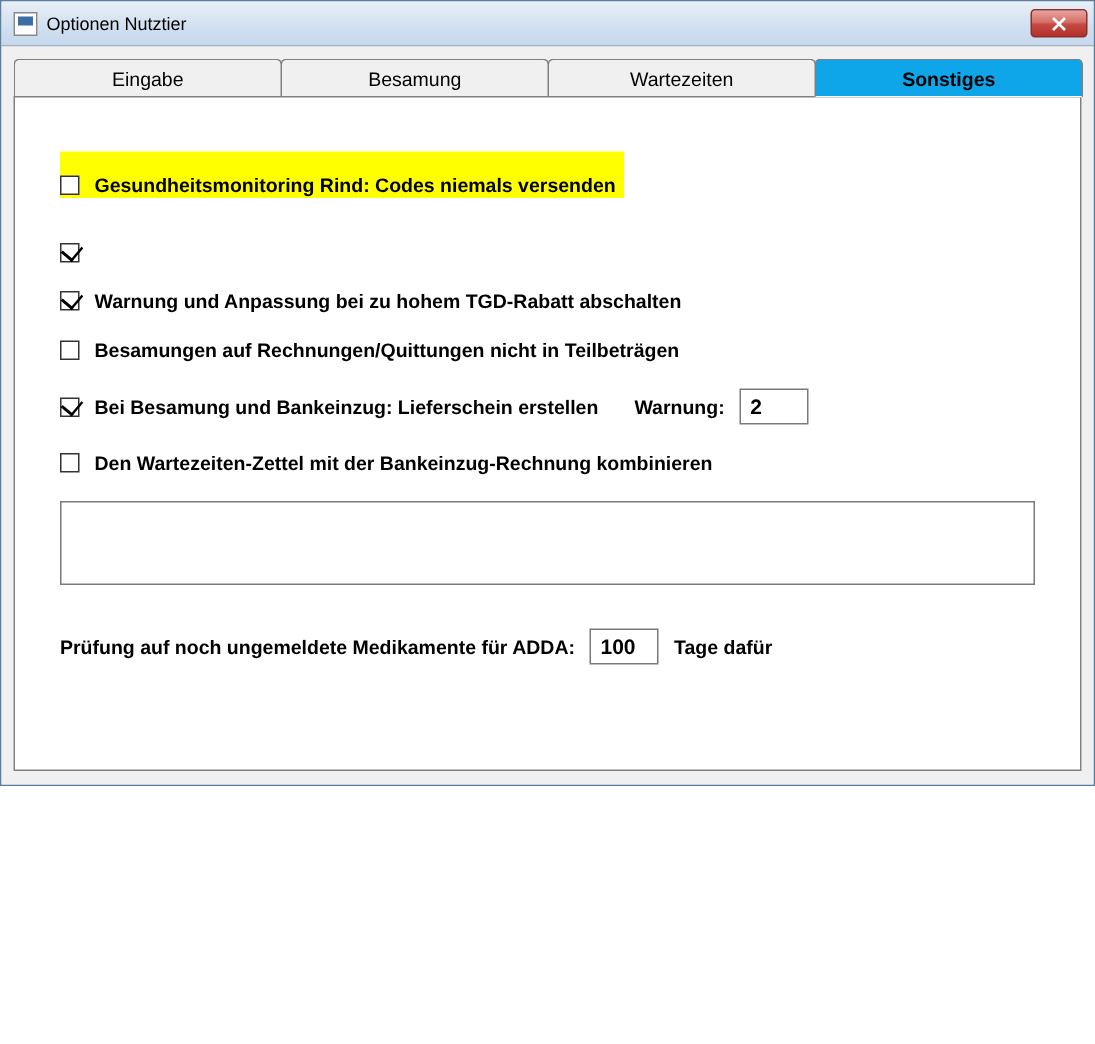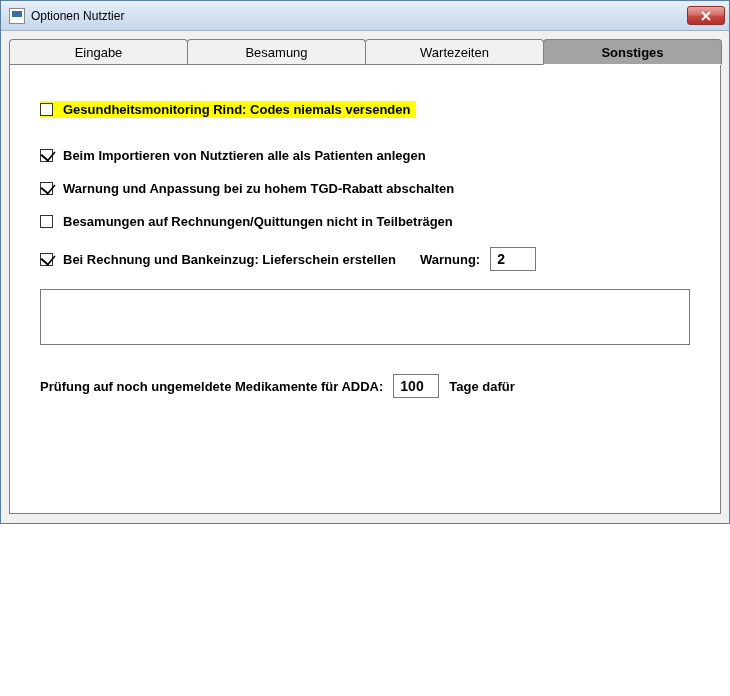--- a/index.html
+++ b/index.html
@@ -92,21 +92,21 @@
       background: #f0f0f0;
       border: 1px solid #808080;
       border-bottom: none;
       border-top-left-radius: 4px;
       border-top-right-radius: 4px;
       margin-right: -1px;
       cursor: pointer;
       position: relative;
     }
     .tab.active {
-      background: #a3a3a3;
+      background: #0ea5e9;
       font-weight: bold;
       border-bottom: 1px solid #fff;
       z-index: 3;
       margin-bottom: -1px;
     }
     .tab-body {
       background: #fff;
       border: 1px solid #808080;
       height: calc(100% - 26px);
       padding: 36px 30px 20px 30px;
@@ -140,21 +140,21 @@
       left: 1px;
       top: -2px;
       width: 10px;
       height: 10px;
       border-right: 2px solid #000;
       border-bottom: 2px solid #000;
       transform: rotate(40deg) scaleX(0.8);
     }
     .hl {
       background: #ffff00;
-      padding: 1px 6px 1px 0;
+      padding: 15px 6px 1px 0;
       display: inline-flex;
       align-items: center;
     }
     .hl .cb {
       background: #fff;
     }
     .label-text {
       font-size: 13px;
       font-weight: bold;
     }
@@ -225,40 +225,43 @@
 
         <div class="field-row extra-gap">
           <span class="hl">
             <span class="cb"></span>
             <span class="label-text">Gesundheitsmonitoring Rind: Codes niemals versenden</span>
           </span>
         </div>
 
         <div class="field-row">
           <span class="cb checked"></span>
-          <span class="label-text">Beim Importieren von Nutztieren alle als Patienten anlegen</span>
         </div>
 
         <div class="field-row small-gap">
           <span class="cb checked"></span>
           <span class="label-text">Warnung und Anpassung bei zu hohem TGD-Rabatt abschalten</span>
         </div>
 
         <div class="field-row">
           <span class="cb"></span>
           <span class="label-text">Besamungen auf Rechnungen/Quittungen nicht in Teilbeträgen</span>
         </div>
 
         <div class="field-row">
           <span class="cb checked"></span>
-          <span class="label-text">Bei Rechnung und Bankeinzug: Lieferschein erstellen</span>
+          <span class="label-text">Bei Besamung und Bankeinzug: Lieferschein erstellen</span>
           <span class="label-text inline-label">Warnung:</span>
           <input class="num-input" value="2" style="">
         </div>
 
+        <div class="field-row">
+          <span class="cb"></span>
+          <span class="label-text">Den Wartezeiten-Zettel mit der Bankeinzug-Rechnung kombinieren</span>
+        </div>
 
         <textarea class="textarea" style=""></textarea>
 
         <div class="adda-row">
           <span>Prüfung auf noch ungemeldete Medikamente für ADDA:</span>
           <input class="num-input" value="100" style="">
           <span>Tage dafür</span>
         </div>
 
       </div>

